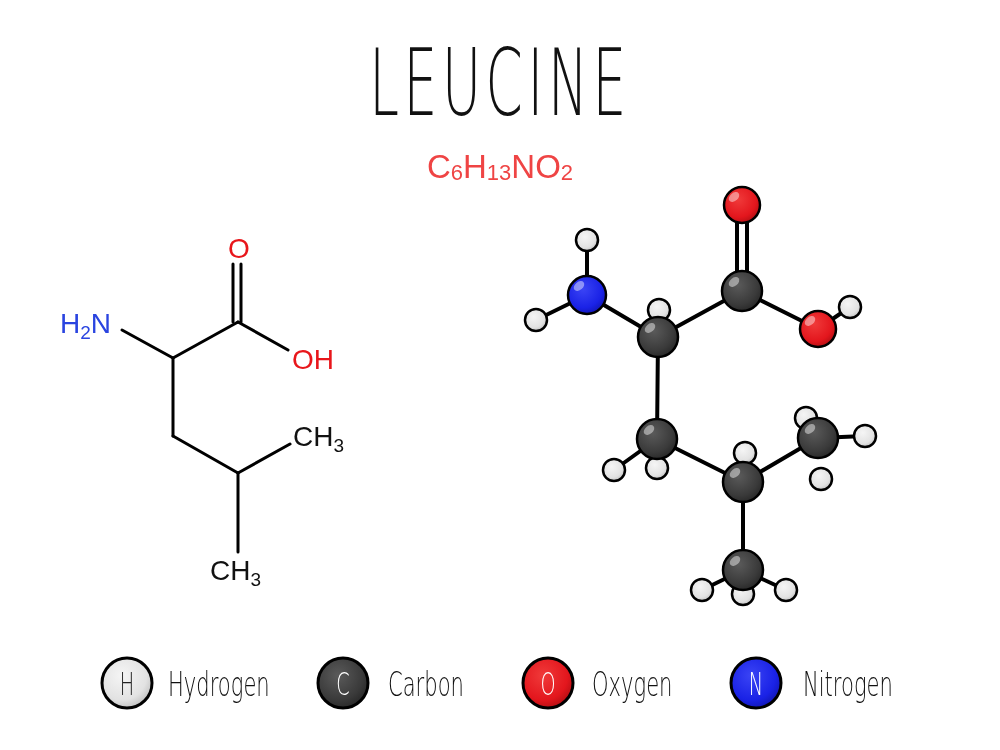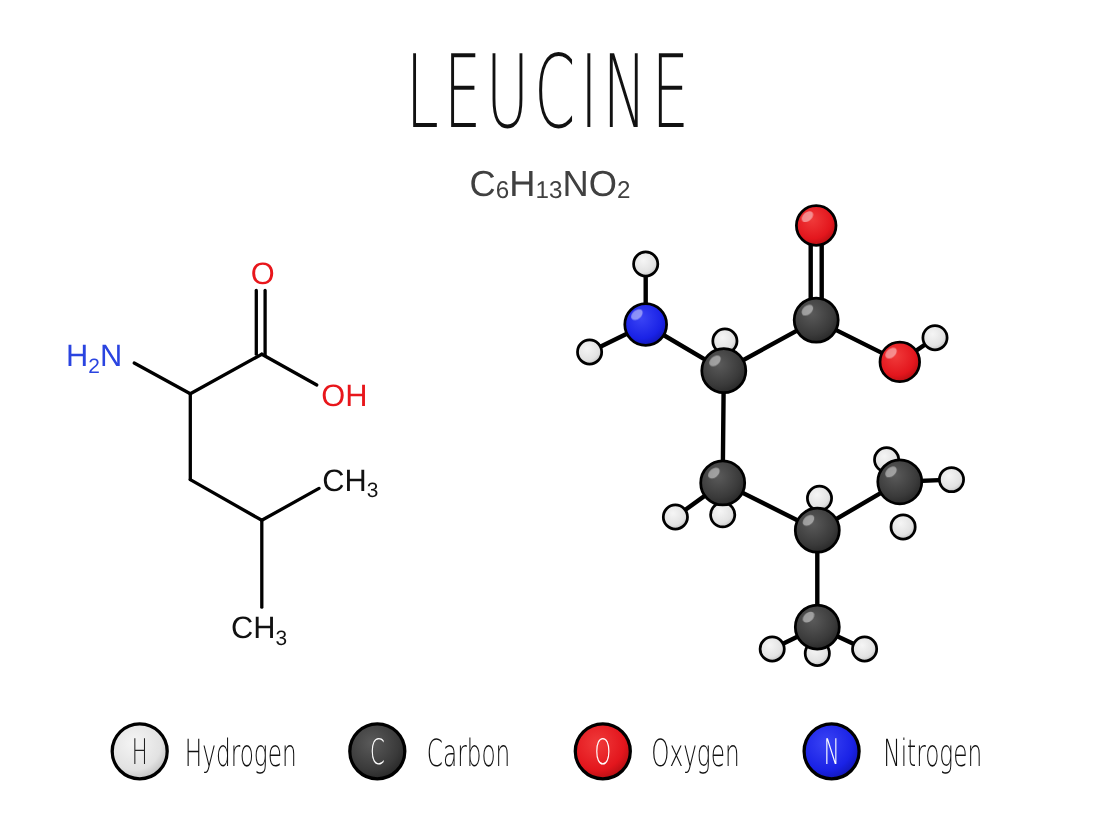--- a/index.html
+++ b/index.html
@@ -1,18 +1,18 @@
 <!DOCTYPE html>
 <html><head>
 <meta charset="utf-8">
 <style>
   html, body { margin: 0; padding: 0; background: #ffffff; }
   body { width: 1000px; height: 750px; position: relative; overflow: hidden; font-family: "Liberation Sans", sans-serif; }
   .title { position: absolute; left: 0; top: 38px; width: 1000px; text-align: center; font-family: "DejaVu Sans", sans-serif; font-weight: 200; font-size: 92px; letter-spacing: 8px; color: #111; transform: scaleX(0.58); transform-origin: 500px 0; line-height: 1; }
-  .formula { position: absolute; left: 0; top: 148px; width: 1000px; text-align: center; font-size: 33px; color: #404040; }
+  .formula { position: absolute; left: 0; top: 148px; width: 1000px; text-align: center; font-size: 33px; color: #ef4444; }
   .formula sub { font-size: 22px; vertical-align: -2px; }
   svg.canvas { position: absolute; left: 0; top: 0; }
   .legend-label { font-family: "DejaVu Sans", sans-serif; font-weight: 200; }
 </style>
 </head>
 <body>
 
 <div class="title">LEUCINE</div>
 
 <div class="formula">

